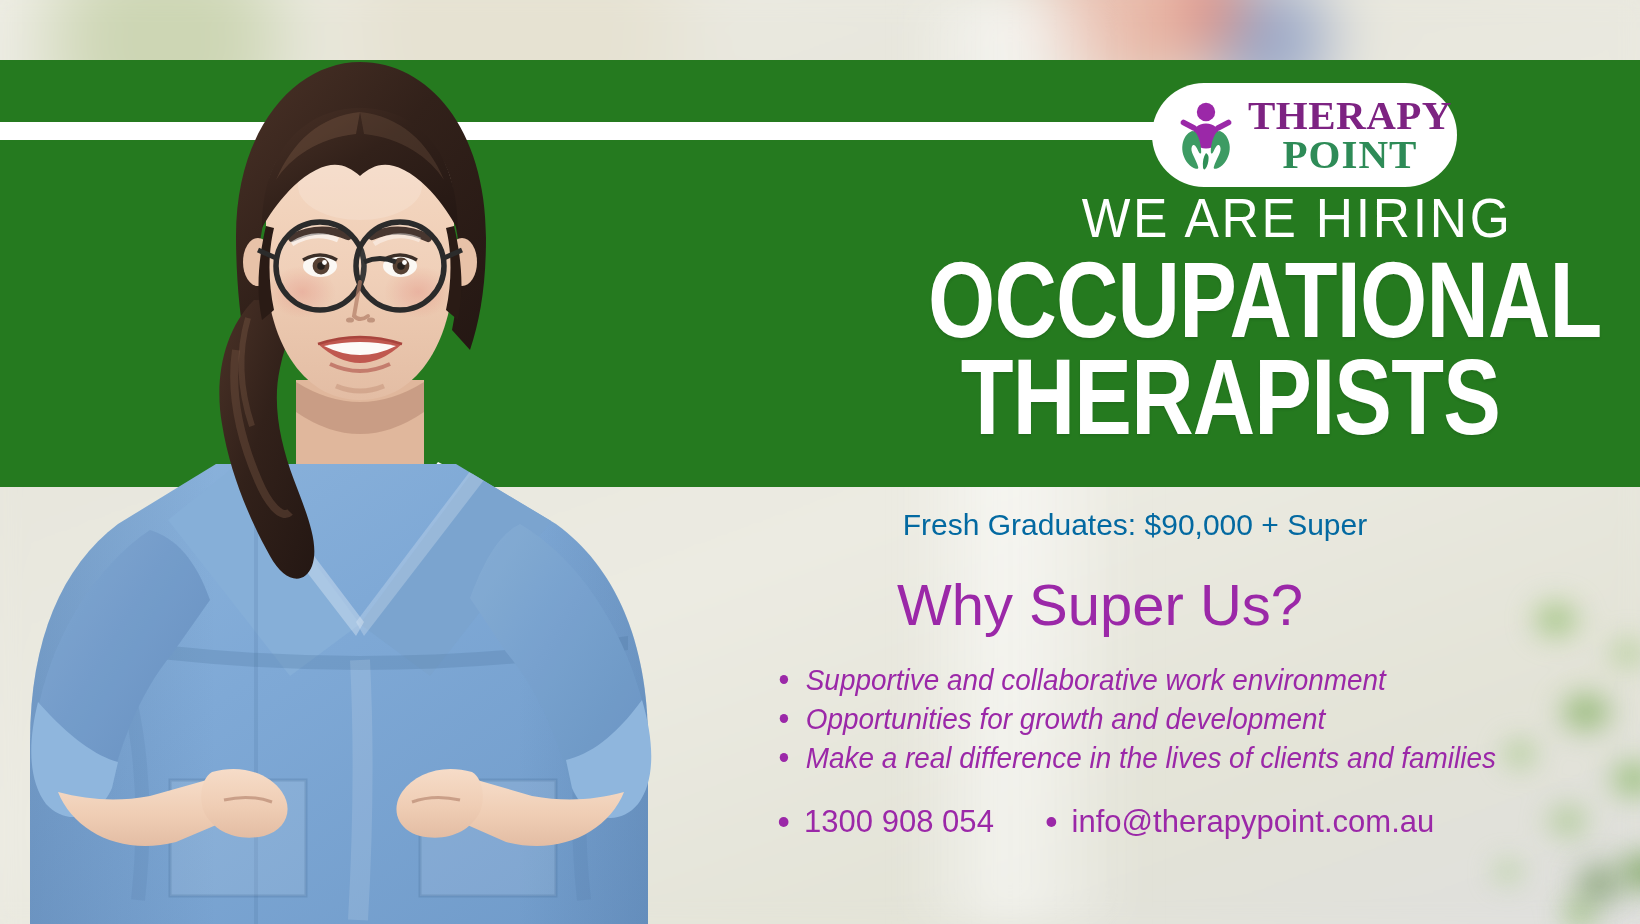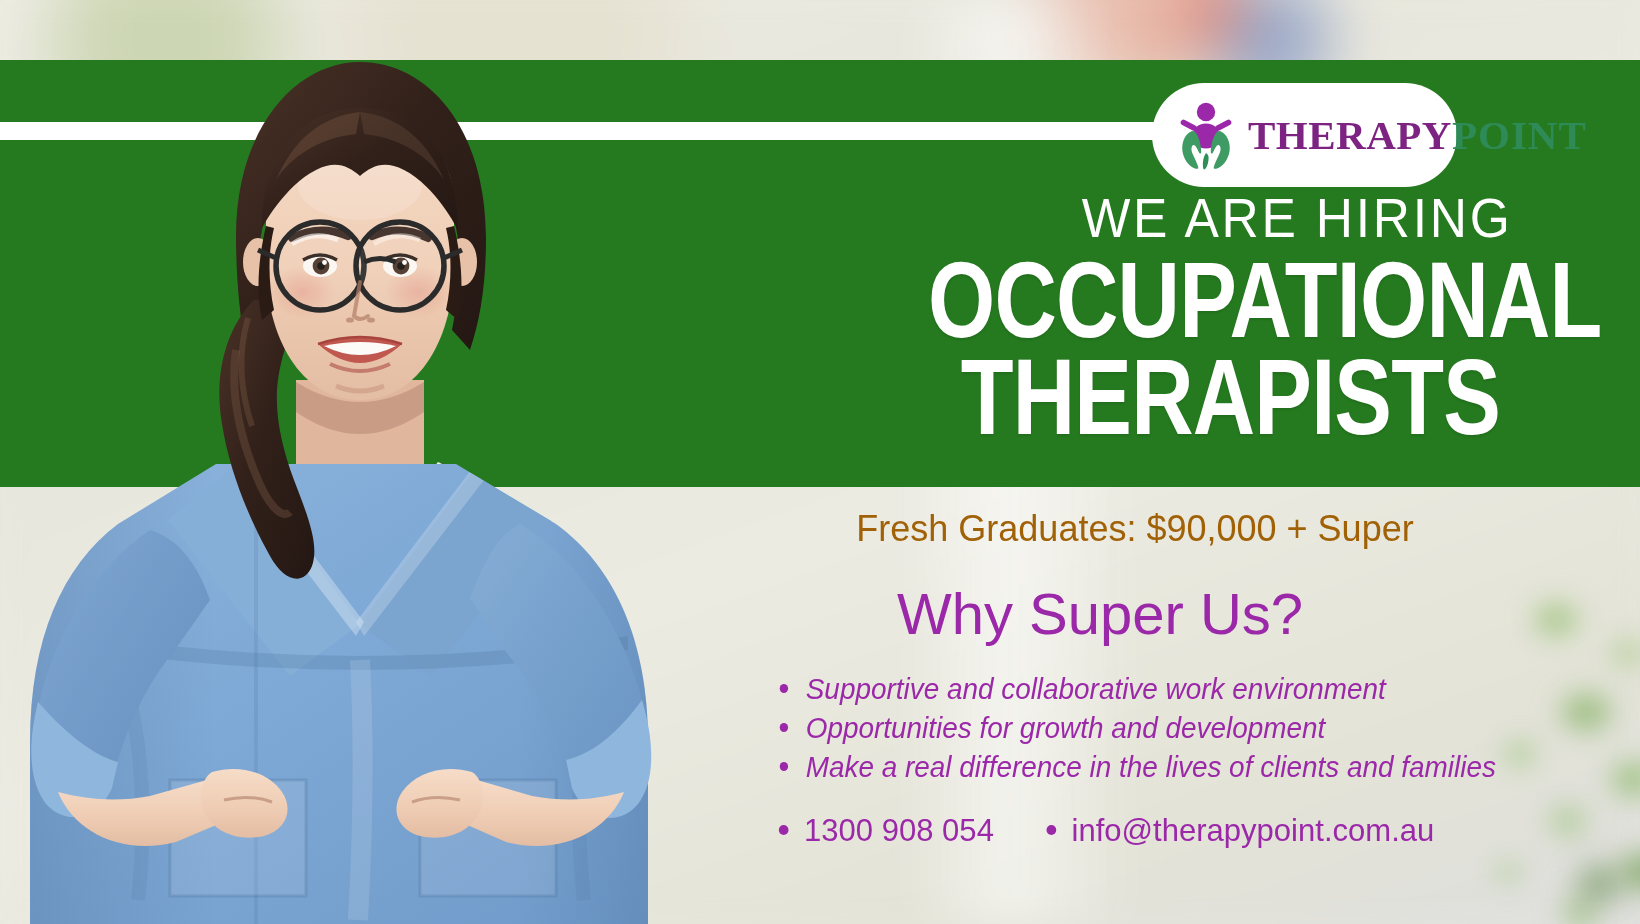--- a/index.html
+++ b/index.html
@@ -64,21 +64,21 @@
   #logo-badge {
     position:absolute; left:1152px; top:83px;
     width:305px; height:104px;
     background:#ffffff; border-radius:52px;
     display:flex; align-items:center; justify-content:flex-start;
     padding-left:18px; gap:6px;
     z-index:6;
   }
   #logo-badge .mark { width:72px; height:76px; flex:0 0 72px; }
   #logo-badge .words {
-    display:flex; align-items:center;
+    display:flex; flex-direction:column; align-items:center;
     line-height:.94; font-family:"Liberation Serif", serif; font-weight:bold;
   }
   #logo-badge .w1 { font-size:41px; color:#7d2382; letter-spacing:.5px; }
   #logo-badge .w2 { font-size:41px; color:#2e8b57; letter-spacing:1px; }
 
   
   #photo { position:absolute; left:0px; top:0px; width:720px; height:924px; z-index:5; }
 
   
   #copy { position:absolute; left:740px; top:190px; width:940px; z-index:7; }
@@ -93,21 +93,21 @@
     color:#fff; font-weight:bold; text-align:right;
     line-height:.88; letter-spacing:-1px;
     transform:scaleX(.80); transform-origin:right center;
     text-shadow:0 2px 3px rgba(0,0,0,.10);
   }
   .job1 { font-size:108px; padding-right:220px; margin-top:6px; }
   .job2 { font-size:108px; padding-right:225px; margin-top:2px; }
 
   .salary-wrap { margin-top:60px; text-align:center; padding-right:150px; }
   .salary {
-    color:#a16207; font-size:36px; line-height:1.38; font-weight:400;margin-top:28px;
+    color:#0369a1; font-size:30px; line-height:1.38; font-weight:400;margin-top:28px;
   }
 
   .why {
     color:#9b28a8; font-size:58px; font-weight:400;
     text-align:center; padding-right:220px; margin-top:26px;
     letter-spacing:0px;
   }
 
   ul.perks { list-style:none; margin-top:22px; padding-left:36px;font-style:italic; }
   ul.perks li {

